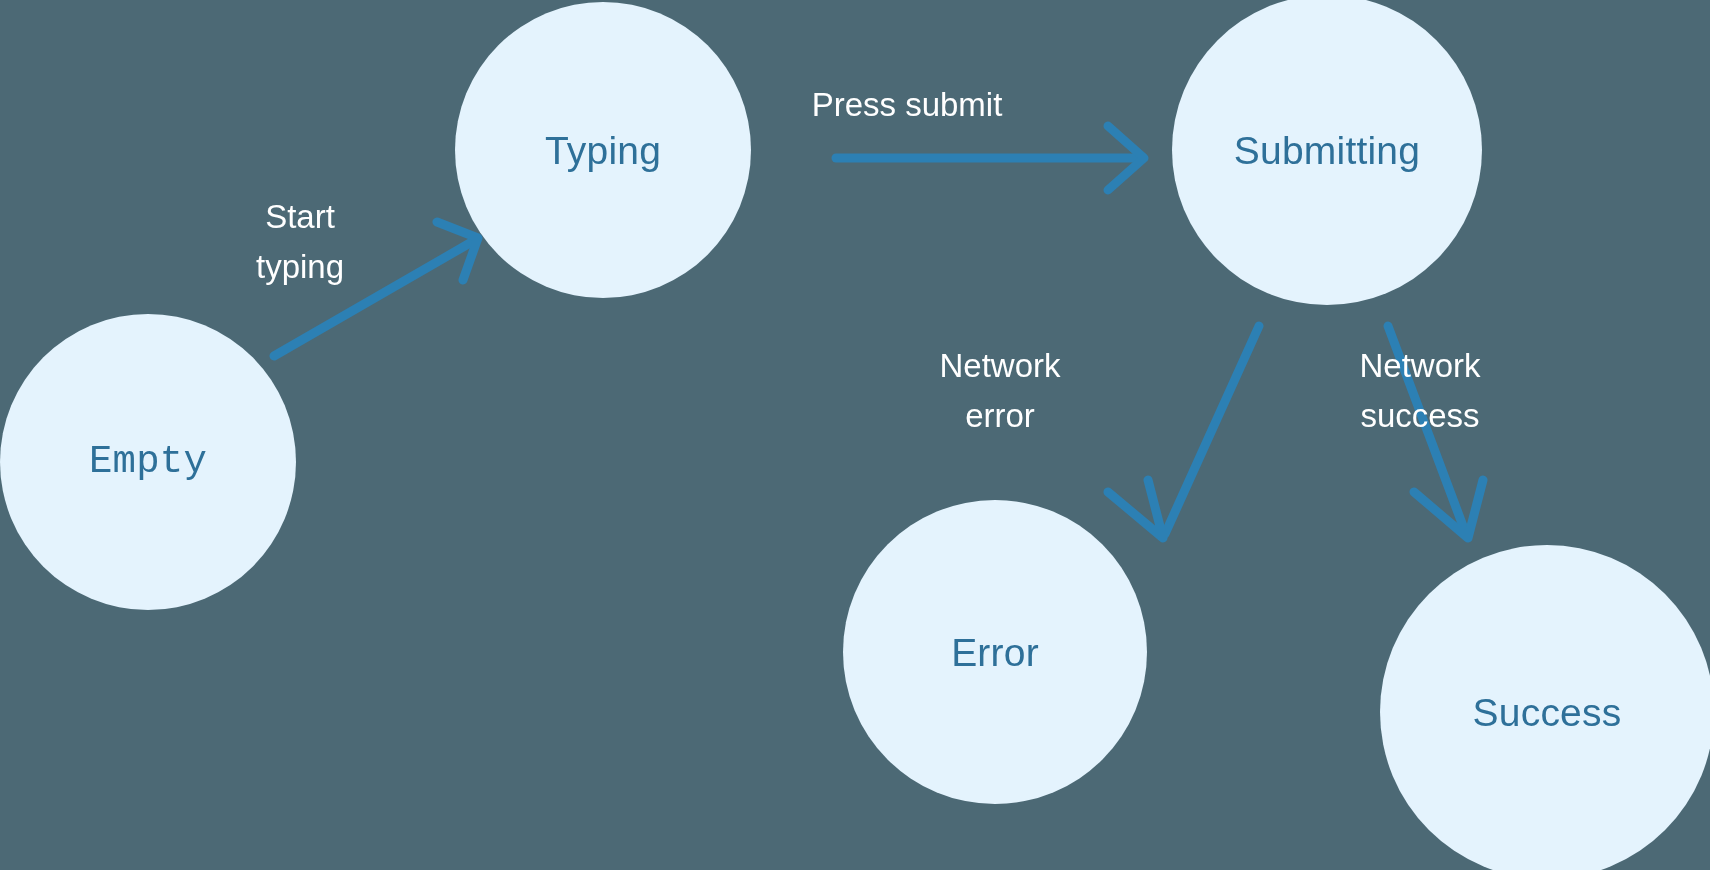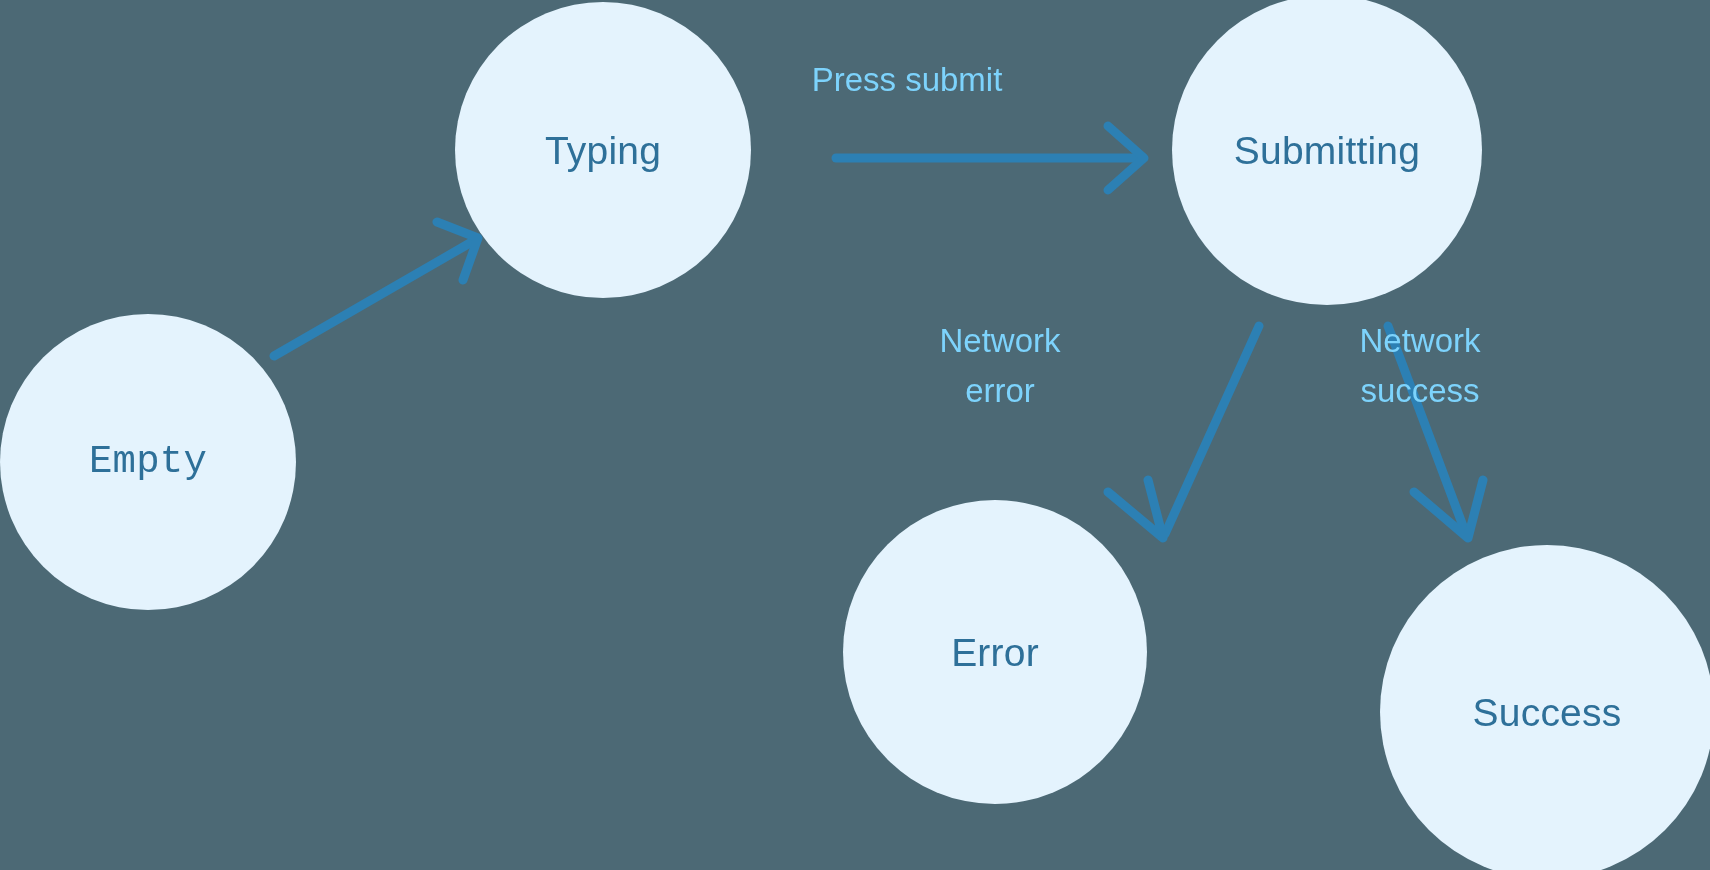--- a/index.html
+++ b/index.html
@@ -41,28 +41,29 @@
     font-size: 39px;
     font-weight: 400;
     letter-spacing: 0.2px;
     line-height: 1;
     white-space: nowrap;
     text-align: center;
     user-select: none;
   }
   .edge-label {
     position: absolute;
-    color: #7dd3fc;
+    color: #ffffff;
     font-size: 33px;
     font-weight: 400;
     line-height: 1.5;
     text-align: center;
     white-space: pre-line;
     user-select: none;
     transform: translate(-50%, -50%);
+    margin-top: 25px;
   }
 </style>
 </head>
 <body>
 
 <div id="diagram-root">
 
   <svg id="diagram-svg" viewBox="0 0 1710 870">
 
     <g>
@@ -99,20 +100,22 @@
   </div>
 
   <div class="state-node" style="left:843px; top:500px; width:304px; height:304px;">
     <span class="state-label">Error</span>
   </div>
 
   <div class="state-node" style="left:1380px; top:545px; width:334px; height:334px;">
     <span class="state-label">Success</span>
   </div>
 
+  <div class="edge-label" style="left:300px; top:216px;">Start
+typing</div>
 
   <div class="edge-label" style="left:907px; top:80px;">Press submit</div>
 
   <div class="edge-label" style="left:1000px; top:365px;">Network
 error</div>
 
   <div class="edge-label" style="left:1420px; top:365px;">Network
 success</div>
 
 </div>

